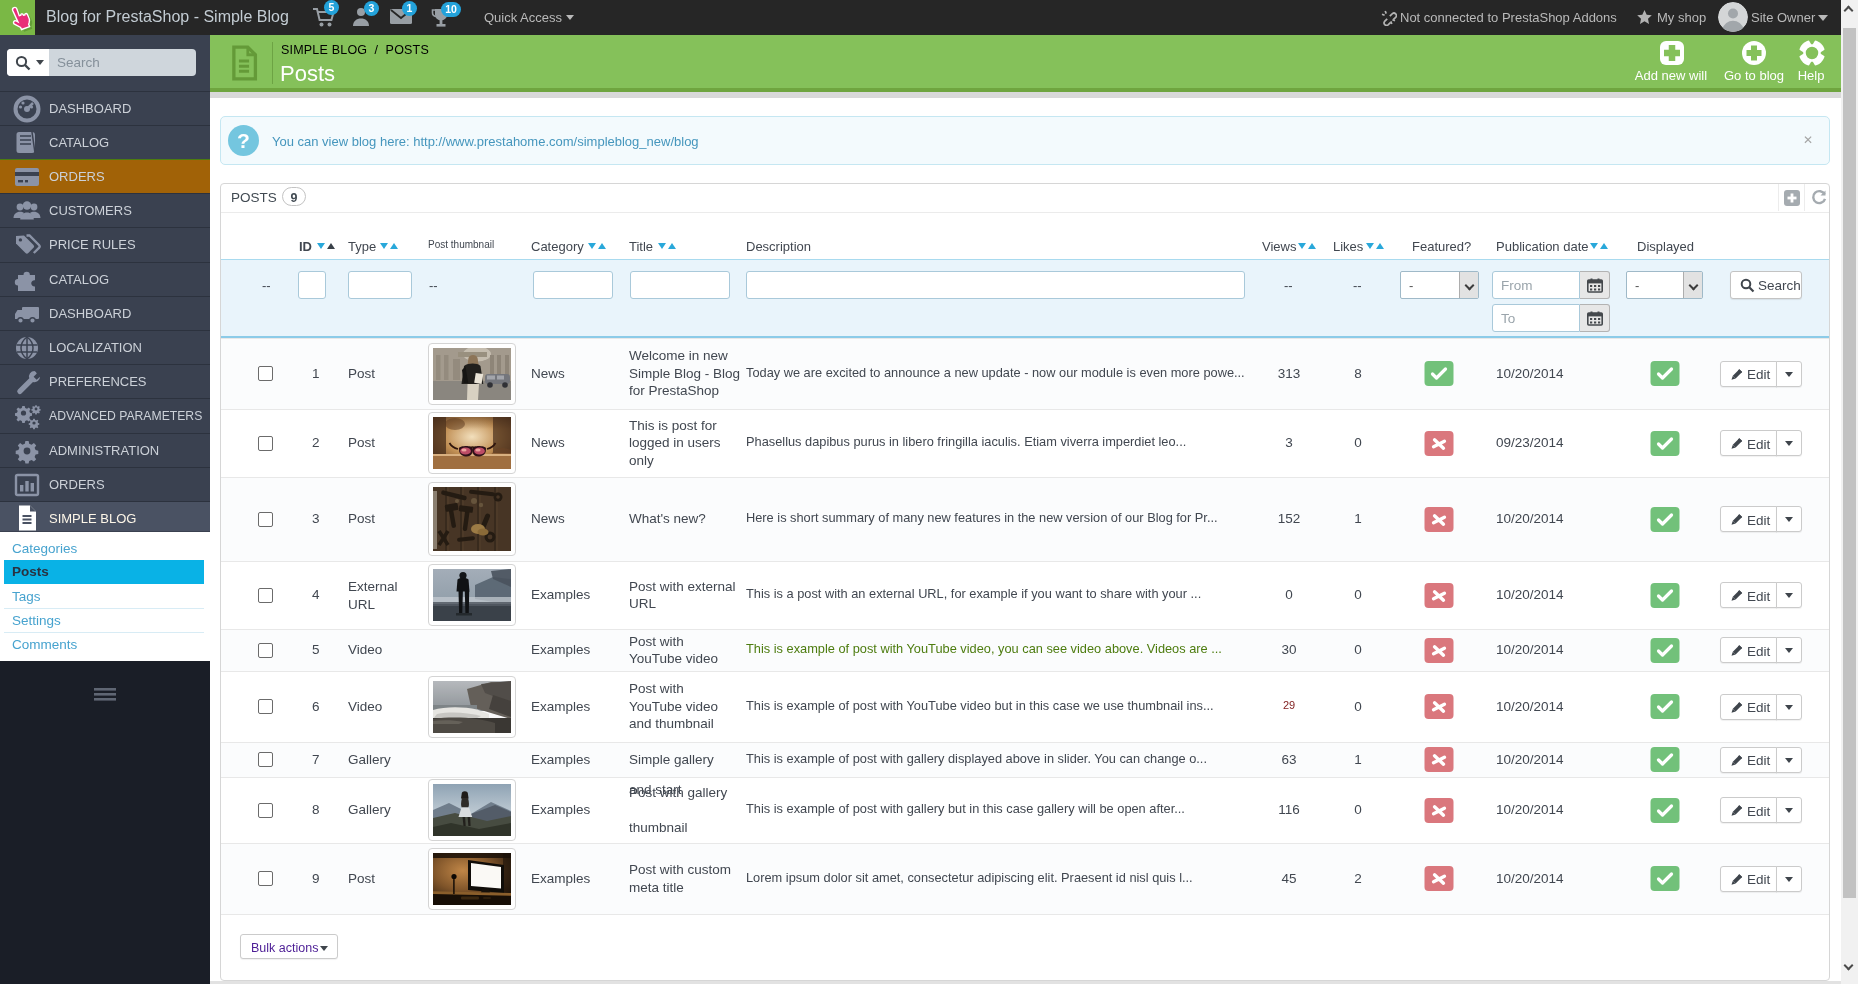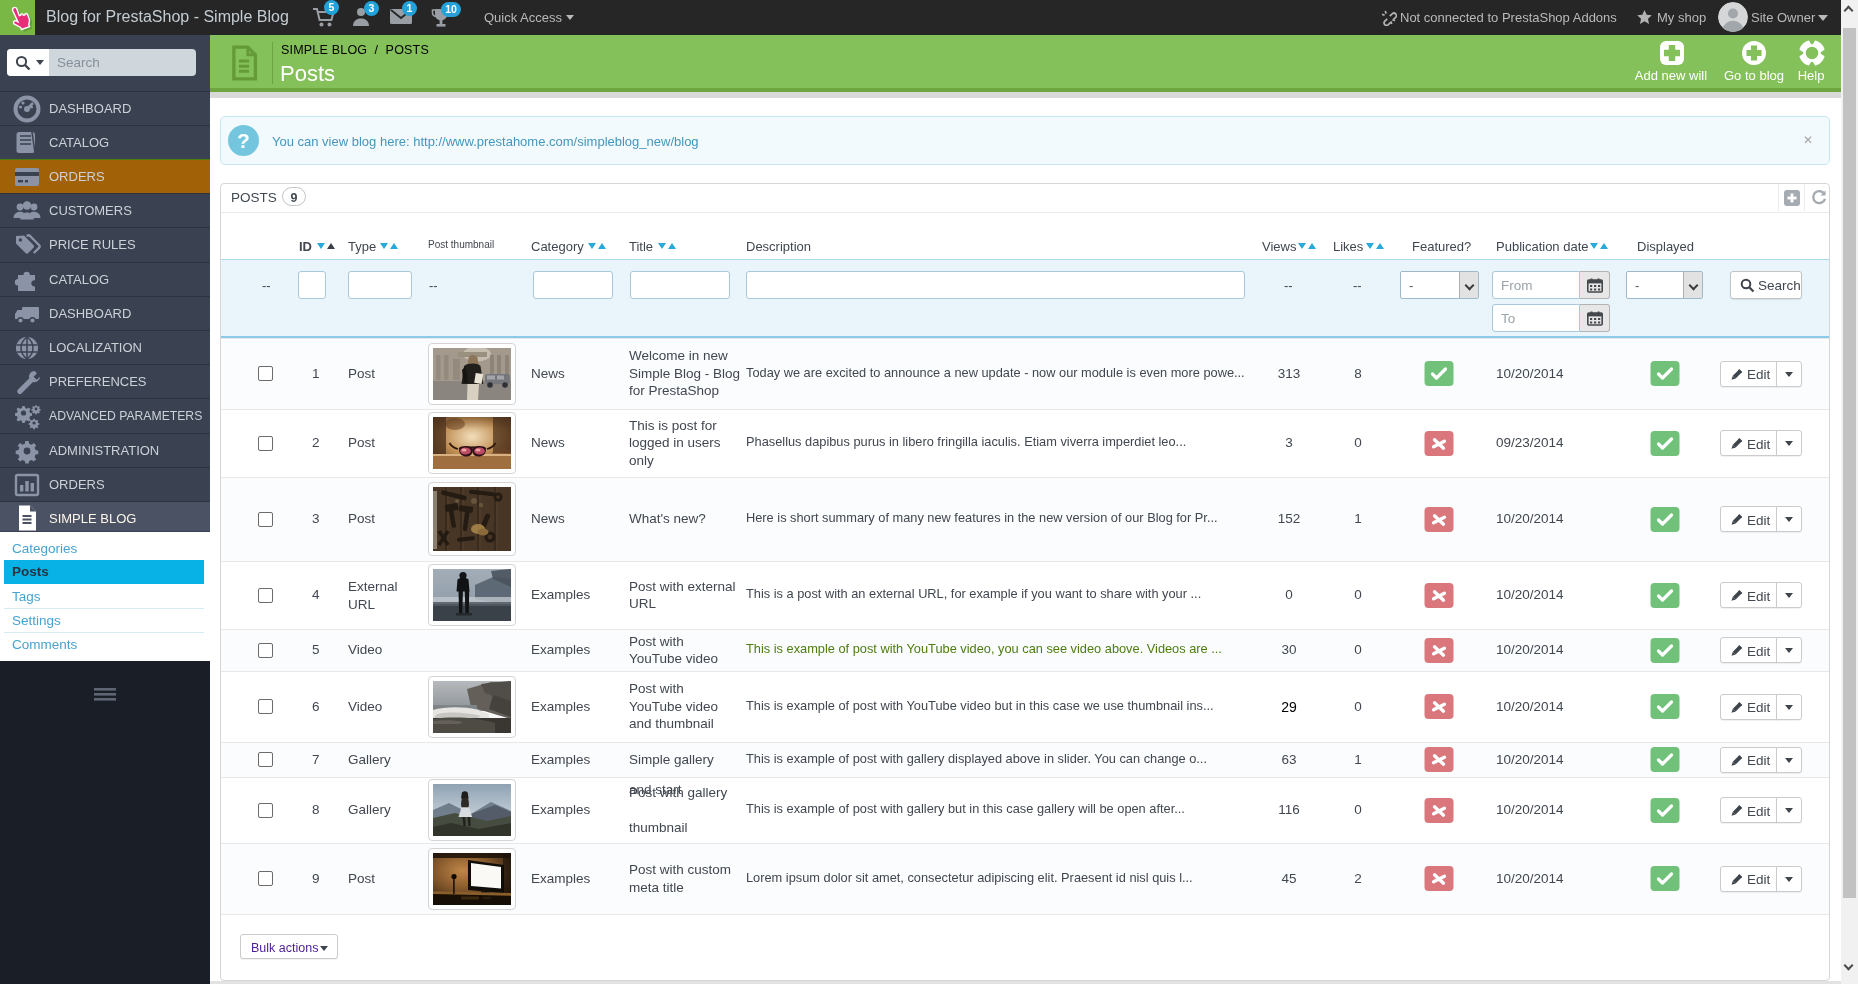--- a/index.html
+++ b/index.html
@@ -647,21 +647,21 @@
         <path d="M0 37h78v15H0z" fill="#3a3733"></path>
         <path d="M0 38c22-3 46-1 62 4v10H0z" fill="#4e4a44"></path>
         <path d="M0 40c10-1.5 22-1 30 1l-4 2H0z" fill="#6b665f" opacity="0.8"></path>
       </svg></div>
   </div>
 <div class="tx" style="left:531px;top:698.5px;font-size:13.5px;color:#414750">Examples</div>
 <div class="tx" style="left:629px;top:681.25px;font-size:13.5px;color:#414750">Post with</div>
 <div class="tx" style="left:629px;top:698.75px;font-size:13.5px;color:#414750">YouTube video</div>
 <div class="tx" style="left:629px;top:716.25px;font-size:13.5px;color:#414750">and thumbnail</div>
 <div class="abs" style="left:746px;top:697.5px;width:505px;height:18px;font-size:12.8px;color:#414750;white-space:nowrap;overflow:hidden">This is example of post with YouTube video but in this case we use thumbnail ins...</div>
-<div class="tx" style="left:1289px;top:698.5px;font-size:14px;color:#000000;transform:translateX(-50%)">29</div>
+<div class="tx" style="left:1289px;top:698.5px;font-size:11px;color:#7f1d1d;transform:translateX(-50%)">29</div>
 <div class="tx" style="left:1358px;top:698.5px;font-size:13.5px;color:#414750;transform:translateX(-50%)">0</div>
 <div class="abs" style="left:1424px;top:694.0px;width:30px;height:25px;"><svg width="30" height="25" viewBox="0 0 29 25" xmlns="http://www.w3.org/2000/svg">
       <rect width="29" height="25" rx="4" fill="#da777d"></rect>
       <path d="M9.5 9.5l10 7M19.5 9.5l-10 7" stroke="#fff" stroke-width="3.4" fill="none" stroke-linecap="round" transform="rotate(8 14.5 13)"></path>
     </svg></div>
 <div class="tx" style="left:1496px;top:698.5px;font-size:13.5px;color:#414750">10/20/2014</div>
 <div class="abs" style="left:1650px;top:694.0px;width:30px;height:25px;"><svg width="30" height="25" viewBox="0 0 29 25" xmlns="http://www.w3.org/2000/svg">
       <rect width="29" height="25" rx="4" fill="#72c17a"></rect>
       <path d="M8 13l4 4 9-9" stroke="#fff" stroke-width="3.2" fill="none" stroke-linecap="round" stroke-linejoin="round"></path>
     </svg></div>

